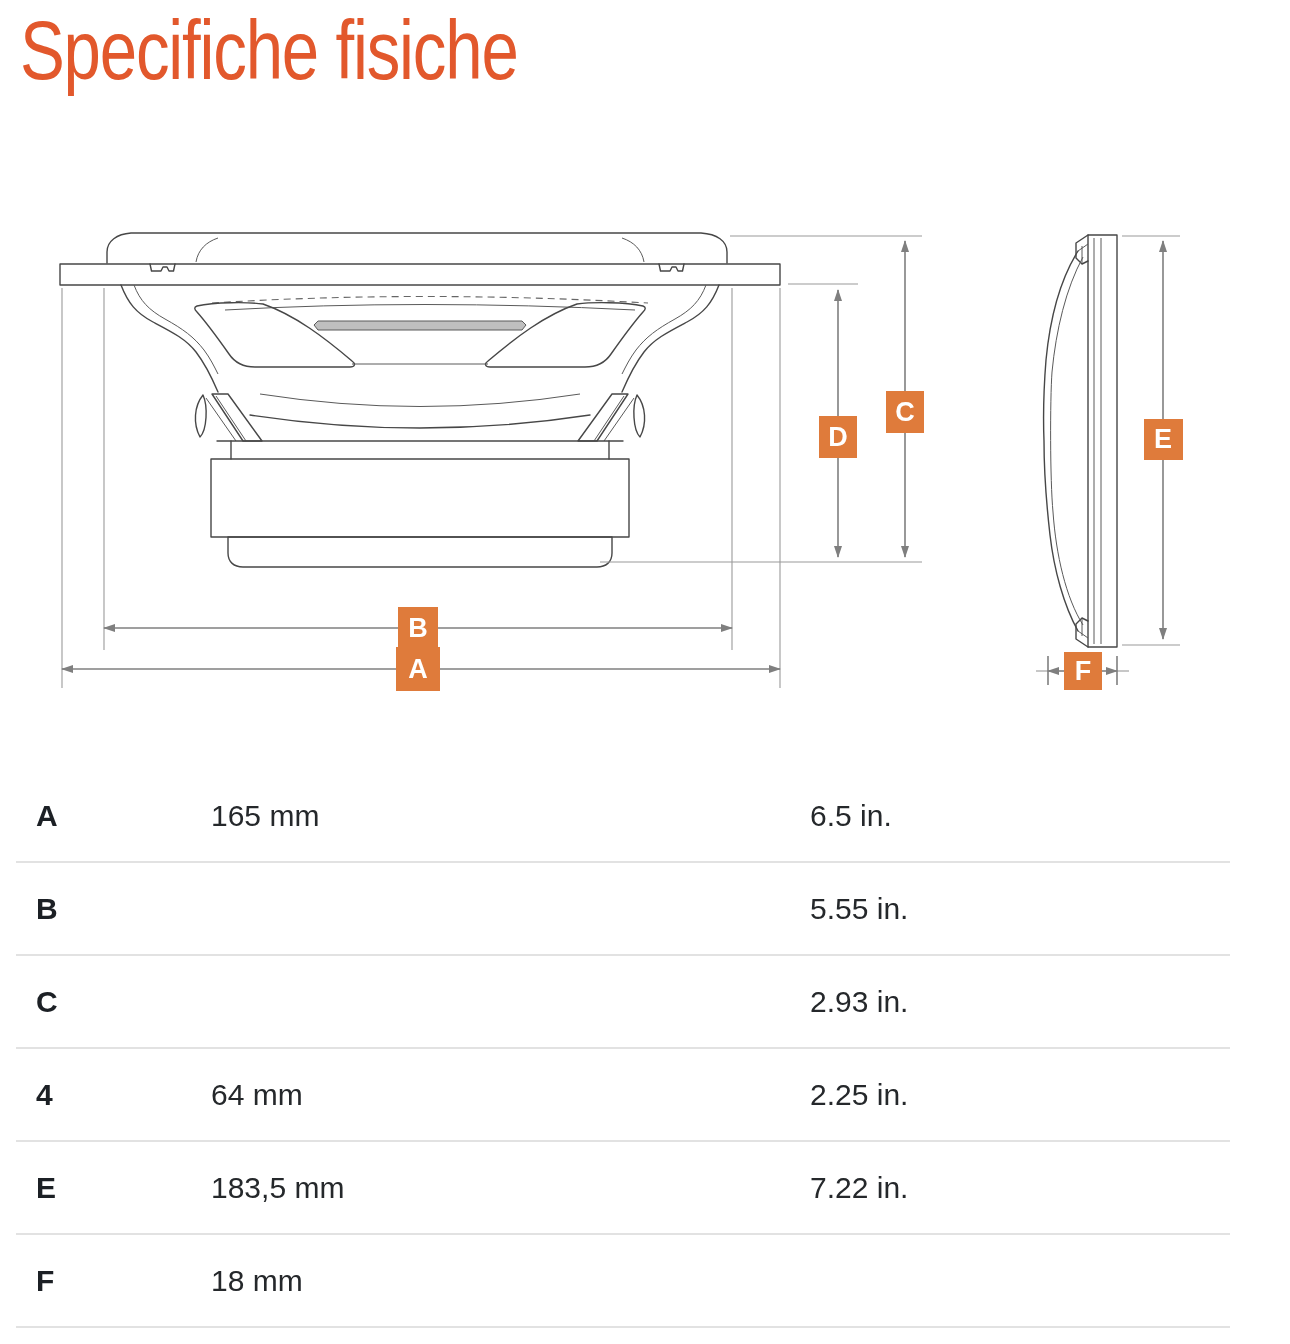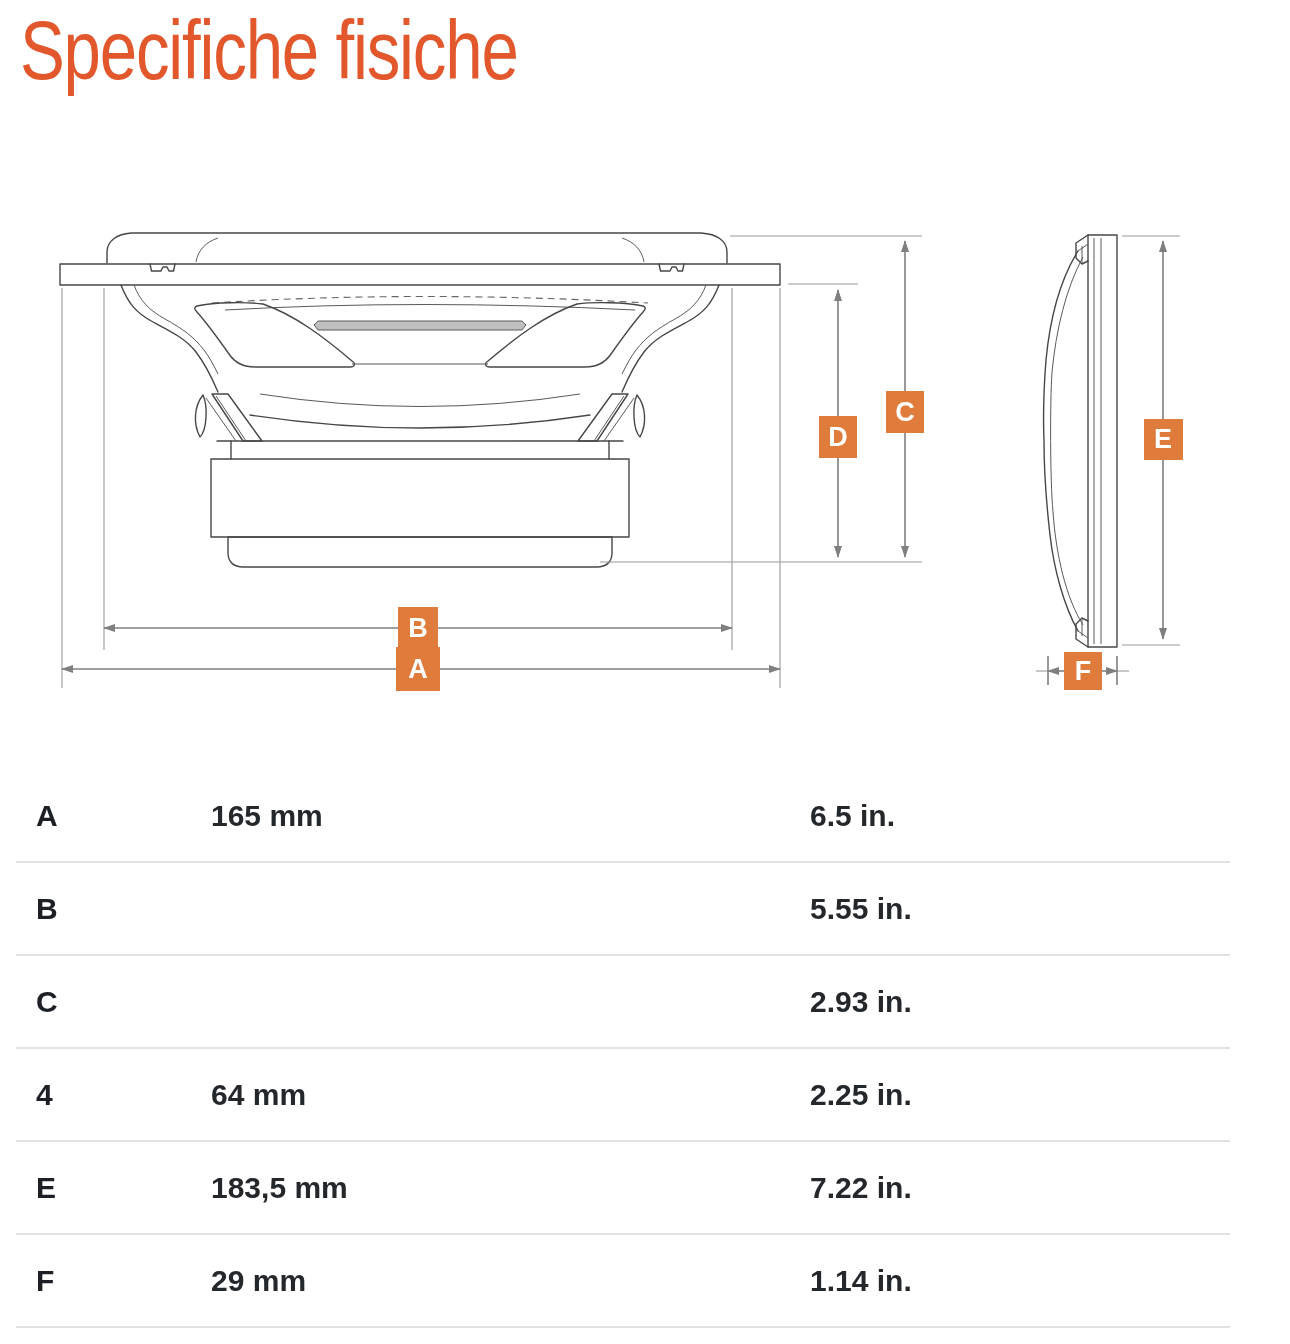--- a/index.html
+++ b/index.html
@@ -21,22 +21,22 @@
   .dim{stroke:#7f7f7f;fill:none;stroke-width:1.6;}
   .slit{fill:#bfbfbf;stroke:#5a5a5a;stroke-width:1;}
   .boxlabel{
     fill:#ffffff;font-family:"Liberation Sans",sans-serif;
     font-size:27px;font-weight:700;text-anchor:middle;
   }
   .spec-table{position:absolute;left:16px;top:770px;width:1214px;}
   .spec-row{position:relative;height:91px;border-bottom:2px solid #e2e2e2;}
   .spec-row span{position:absolute;top:0;line-height:91px;font-size:30px;white-space:nowrap;}
   .col-label{left:20px;font-weight:700;color:#1c2025;}
-  .col-mm{left:195px;font-weight:700;color:#25282b;}
-  .col-in{left:794px;font-weight:700;color:#25282b;}
+  .col-mm{left:195px;font-weight:400;color:#25282b;}
+  .col-in{left:794px;font-weight:400;color:#25282b;}
 </style>
 </head>
 <body>
 
 <h1 class="page-title">Specifiche fisiche</h1>
 
 <svg class="diagram-svg" viewBox="0 0 1290 760">
   <defs>
     <marker id="arr" viewBox="0 0 12 9" markerWidth="12" markerHeight="9" refX="11" refY="4.5" orient="auto-start-reverse" markerUnits="userSpaceOnUse">
       <path d="M0,0.5 L12,4.5 L0,8.5 Z" fill="#7f7f7f"></path>
@@ -170,16 +170,15 @@
     <span class="col-mm">64 mm</span>
     <span class="col-in">2.25 in.</span>
   </div>
   <div class="spec-row">
     <span class="col-label">E</span>
     <span class="col-mm">183,5 mm</span>
     <span class="col-in">7.22 in.</span>
   </div>
   <div class="spec-row">
     <span class="col-label">F</span>
-    <span class="col-mm">29 mm</span>
-    <span class="col-in">1.14 in.</span>
+    <span class="col-mm">18 mm</span>
   </div>
 </div>
 
 </body></html>

